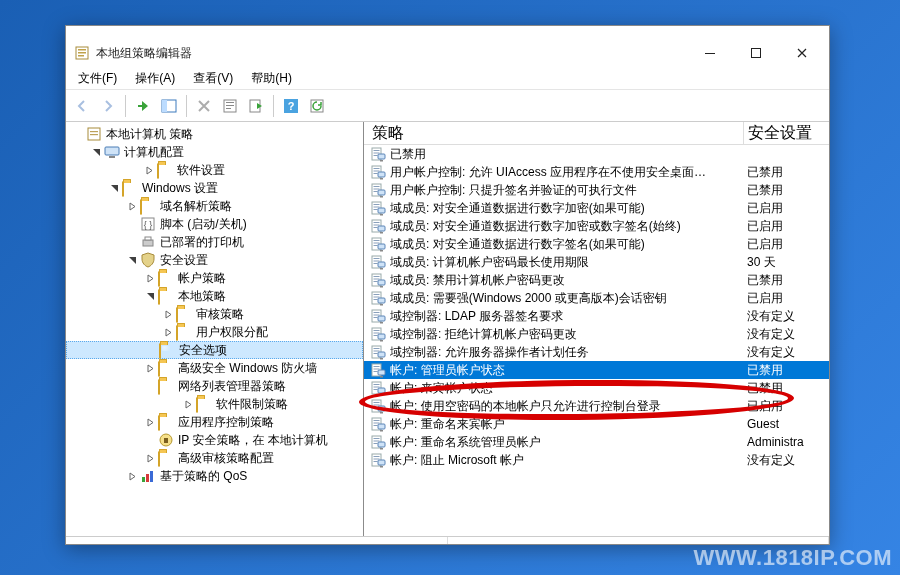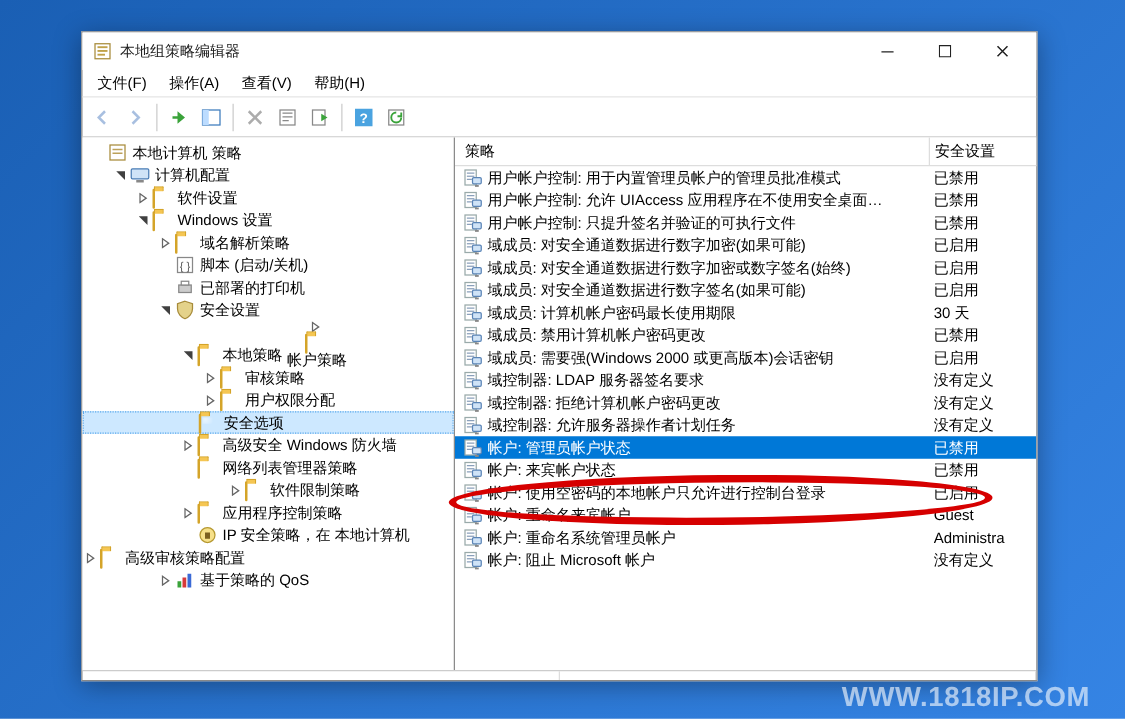--- a/index.html
+++ b/index.html
@@ -20,20 +20,21 @@
     background: #fff;
     border: 1px solid #888;
     box-shadow: 0 4px 20px rgba(0,0,0,.35);
     display: flex; flex-direction: column;
   }
   .titlebar {
     height: 30px;
     display: flex; align-items: center;
     padding: 0 4px 0 8px;
     background:#fff;
+    margin-top:12px;
   }
   .titlebar .app-icon { width:16px;height:16px;display:inline-block; }
   .titlebar .title { margin-left:6px; font-size:12px; color:#222; }
   .winbtns { margin-left:auto; display:flex; }
   .winbtn { width:46px;height:28px;display:flex;align-items:center;justify-content:center;color:#222; }
   .menubar {
     height:22px;display:flex;align-items:center;gap:6px;padding:0 6px;border-bottom:1px solid #e5e5e5;
   }
   .menuitem { padding:2px 6px; }
   .toolbar {
@@ -45,21 +46,21 @@
   .toolbtn.disabled{opacity:.4;}
   .toolbar .sep{width:1px;height:22px;background:#ccc;margin:0 3px;}
   .content { flex:1; display:flex; min-height:0; }
   .tree-pane {
     width:298px; border-right:1px solid #8b8b8b; overflow:auto; background:#fff;
     padding:3px 0 6px 0;
   }
   .list-pane { flex:1; display:flex; flex-direction:column; min-height:0;}
   .list-header {
     height:23px;display:flex;align-items:center;border-bottom:1px solid #ddd;
-    background:#fff;font-size:12px;
+    background:#fff;font-size:16px;
   }
   .list-header .col-name{flex:1;padding-left:8px;}
   .list-header .col-val{width:86px;padding-left:4px;border-left:1px solid #ddd;height:100%;display:flex;align-items:center;}
   .list-body{flex:1;overflow:auto;position:relative;}
   .row {
     height:18px;display:flex;align-items:center;padding-left:6px;white-space:nowrap;
   }
   .row .ricon{width:16px;height:16px;flex:none;margin-right:4px;}
   .row .rname{flex:1;overflow:hidden;text-overflow:ellipsis;}
   .row .rval{width:82px;flex:none;overflow:hidden;text-overflow:ellipsis;padding-right:4px;}
@@ -81,21 +82,21 @@
   
   .red-oval{
     position:absolute;
     left:359px; top:380px;
     width:435px;height:40px;
     border:6px solid #d60000;
     border-radius:50%/50%;
     pointer-events:none;
     transform:rotate(-.5deg);
   }
-  .watermark{position:absolute;right:28px;bottom:6px;color:rgba(255,255,255,.6);font:700 22px/1 Arial;letter-spacing:.5px;}
+  .watermark{position:absolute;right:8px;bottom:6px;color:rgba(255,255,255,.6);font:700 22px/1 Arial;letter-spacing:.5px;}
 </style>
 </head>
 <body>
 
 <div class="window">
 
   <div class="titlebar">
     <span class="app-icon">
       <svg width="16" height="16" viewBox="0 0 16 16">
           <rect x="2" y="2" width="12" height="12" fill="#fff" stroke="#a78b3a"></rect>
@@ -206,21 +207,21 @@
             <svg width="9" height="9">
               <path d="M1 1 L8 1 L1 8 Z" fill="#404040" transform="rotate(90 4.5 4.5)"></path>
             </svg>
           </span>
           <span class="ticon"><svg width="16" height="16">
               <rect x="1" y="3" width="14" height="8" rx="1" fill="#cfe3f7" stroke="#4b7db5"></rect>
               <rect x="5" y="12" width="6" height="2" fill="#888"></rect>
             </svg></span>
           <span class="tlabel">计算机配置</span>
         </div>
-        <div class="tnode" style="padding-left: 42px;">
+        <div class="tnode" style="padding-left: 42px; margin-left: 35px;">
           <span class="twist">
             <svg width="9" height="9">
               <path d="M2 1 L7 4.5 L2 8 Z" fill="none" stroke="#666"></path>
             </svg>
           </span>
           <span class="ticon"><span class="i-folder fx"></span></span>
           <span class="tlabel">软件设置</span>
         </div>
         <div class="tnode" style="padding-left: 42px;">
           <span class="twist">
@@ -260,21 +261,21 @@
           <span class="twist">
             <svg width="9" height="9">
               <path d="M1 1 L8 1 L1 8 Z" fill="#404040" transform="rotate(90 4.5 4.5)"></path>
             </svg>
           </span>
           <span class="ticon"><svg width="16" height="16">
               <path d="M8 1l6 2v4c0 4-3 7-6 8-3-1-6-4-6-8V3z" fill="#e4d28a" stroke="#a78b3a"></path>
             </svg></span>
           <span class="tlabel">安全设置</span>
         </div>
-        <div class="tnode" style="padding-left: 78px; flex-direction: column;">
+        <div class="tnode" style="padding-left: 78px;">
           <span class="twist">
             <svg width="9" height="9">
               <path d="M2 1 L7 4.5 L2 8 Z" fill="none" stroke="#666"></path>
             </svg>
           </span>
           <span class="ticon"><span class="i-folder fx"></span></span>
           <span class="tlabel">帐户策略</span>
         </div>
         <div class="tnode" style="padding-left: 78px;">
           <span class="twist">
@@ -341,21 +342,21 @@
           <span class="tlabel">应用程序控制策略</span>
         </div>
         <div class="tnode" style="padding-left: 78px;">
           <span class="twist"></span>
           <span class="ticon"><svg width="16" height="16">
               <circle cx="8" cy="8" r="6" fill="#f6e08a" stroke="#b59830"></circle>
               <rect x="6" y="6" width="4" height="5" fill="#7b5f1e"></rect>
             </svg></span>
           <span class="tlabel">IP 安全策略，在 本地计算机</span>
         </div>
-        <div class="tnode" style="">
+        <div class="tnode" style="padding-left: 78px;">
           <span class="twist">
             <svg width="9" height="9">
               <path d="M2 1 L7 4.5 L2 8 Z" fill="none" stroke="#666"></path>
             </svg>
           </span>
           <span class="ticon"><span class="i-folder fx"></span></span>
           <span class="tlabel">高级审核策略配置</span>
         </div>
         <div class="tnode" style="padding-left: 60px;">
           <span class="twist">
@@ -379,21 +380,20 @@
       <div class="list-body" id="list-body">
           <div class="row">
             <span class="ricon"><svg width="16" height="16">
                 <rect x="2" y="2" width="9" height="12" fill="#fff" stroke="#9aa"></rect>
                 <rect x="3.5" y="4" width="6" height="1" fill="#8aa0bb"></rect>
                 <rect x="3.5" y="6.5" width="6" height="1" fill="#8aa0bb"></rect>
                 <rect x="3.5" y="9" width="4" height="1" fill="#8aa0bb"></rect>
                 <rect x="8" y="8" width="7" height="5" rx="1" fill="#cfe3f7" stroke="#5a84b6"></rect>
                 <rect x="10" y="14" width="3" height="1.5" fill="#888"></rect>
               </svg></span>
-            <span class="rname">用户帐户控制: 用于内置管理员帐户的管理员批准模式</span>
             <span class="rval">已禁用</span>
           </div>
           <div class="row">
             <span class="ricon"><svg width="16" height="16">
                 <rect x="2" y="2" width="9" height="12" fill="#fff" stroke="#9aa"></rect>
                 <rect x="3.5" y="4" width="6" height="1" fill="#8aa0bb"></rect>
                 <rect x="3.5" y="6.5" width="6" height="1" fill="#8aa0bb"></rect>
                 <rect x="3.5" y="9" width="4" height="1" fill="#8aa0bb"></rect>
                 <rect x="8" y="8" width="7" height="5" rx="1" fill="#cfe3f7" stroke="#5a84b6"></rect>
                 <rect x="10" y="14" width="3" height="1.5" fill="#888"></rect>

